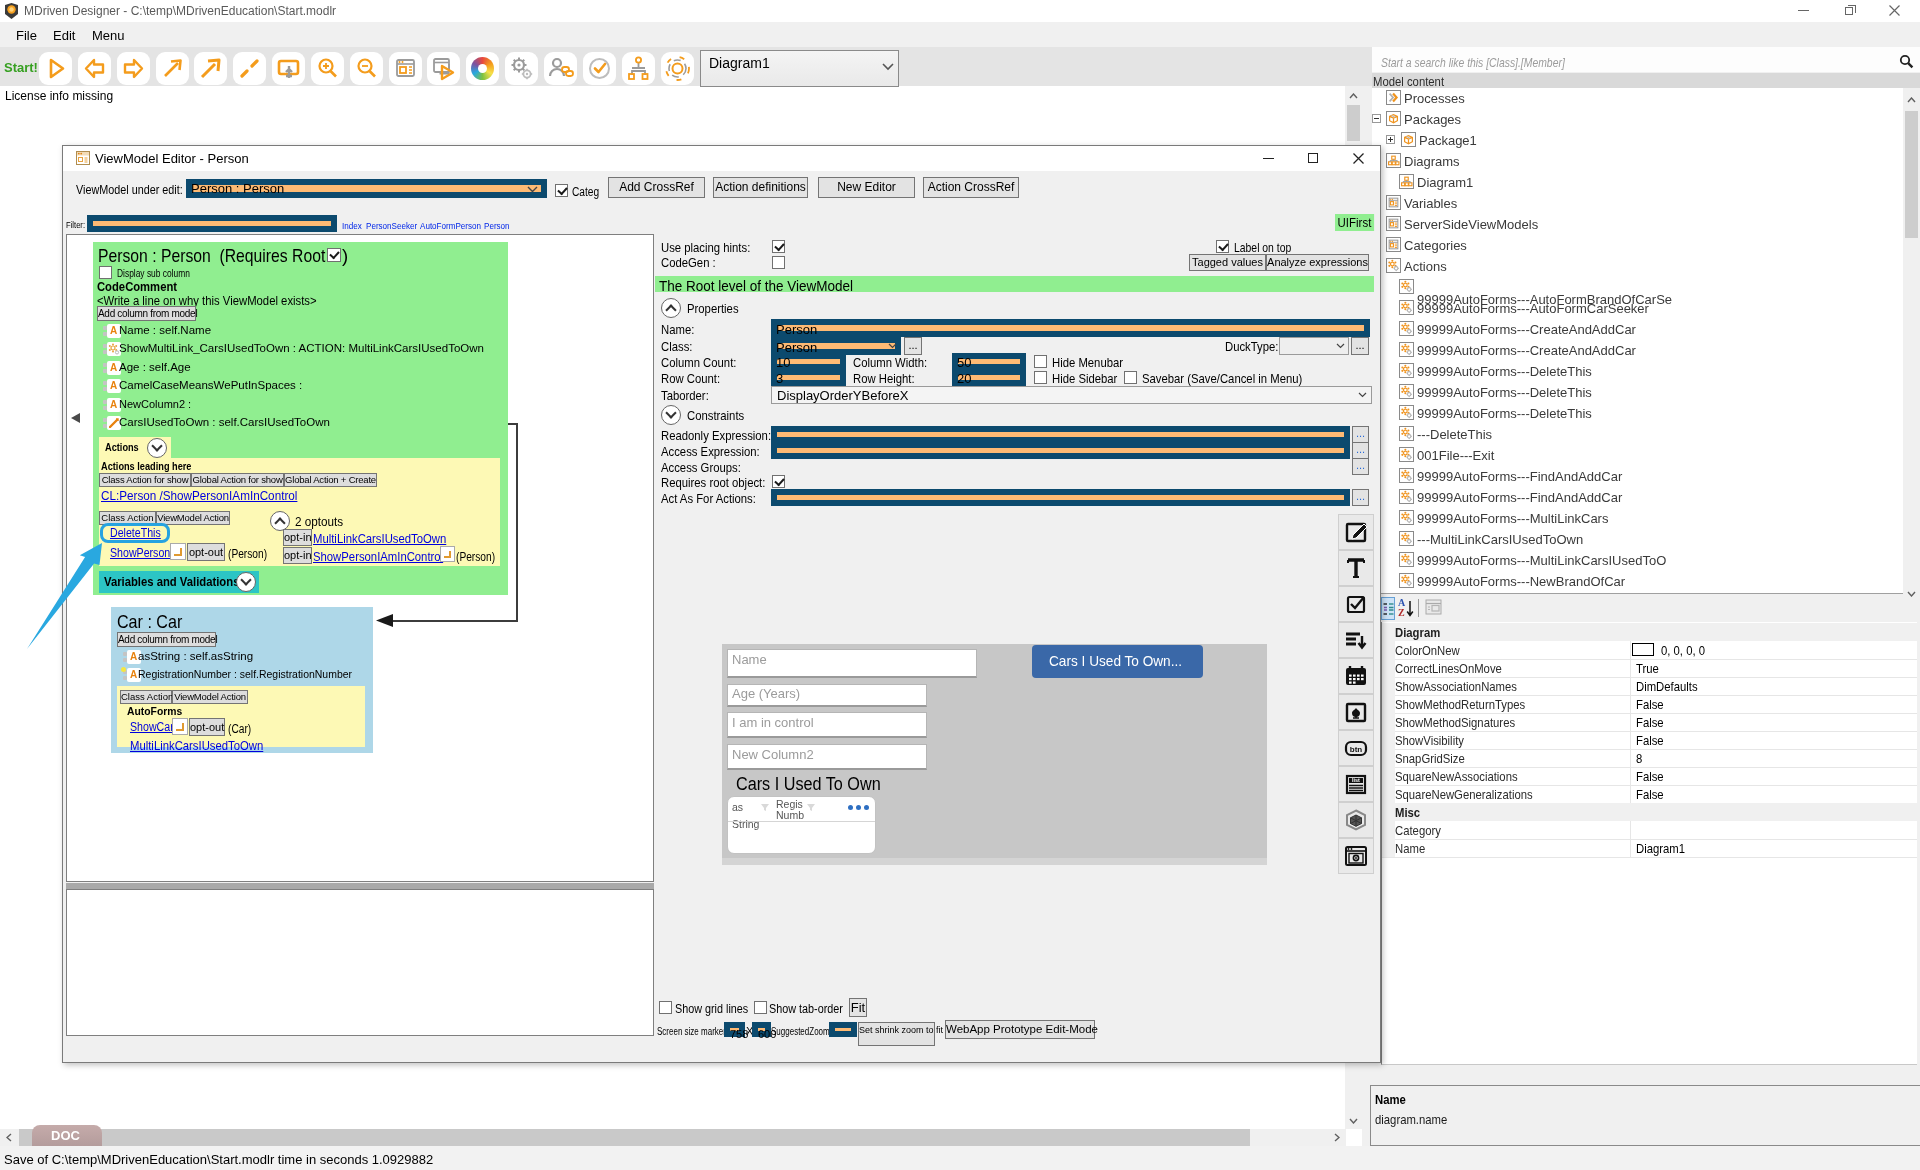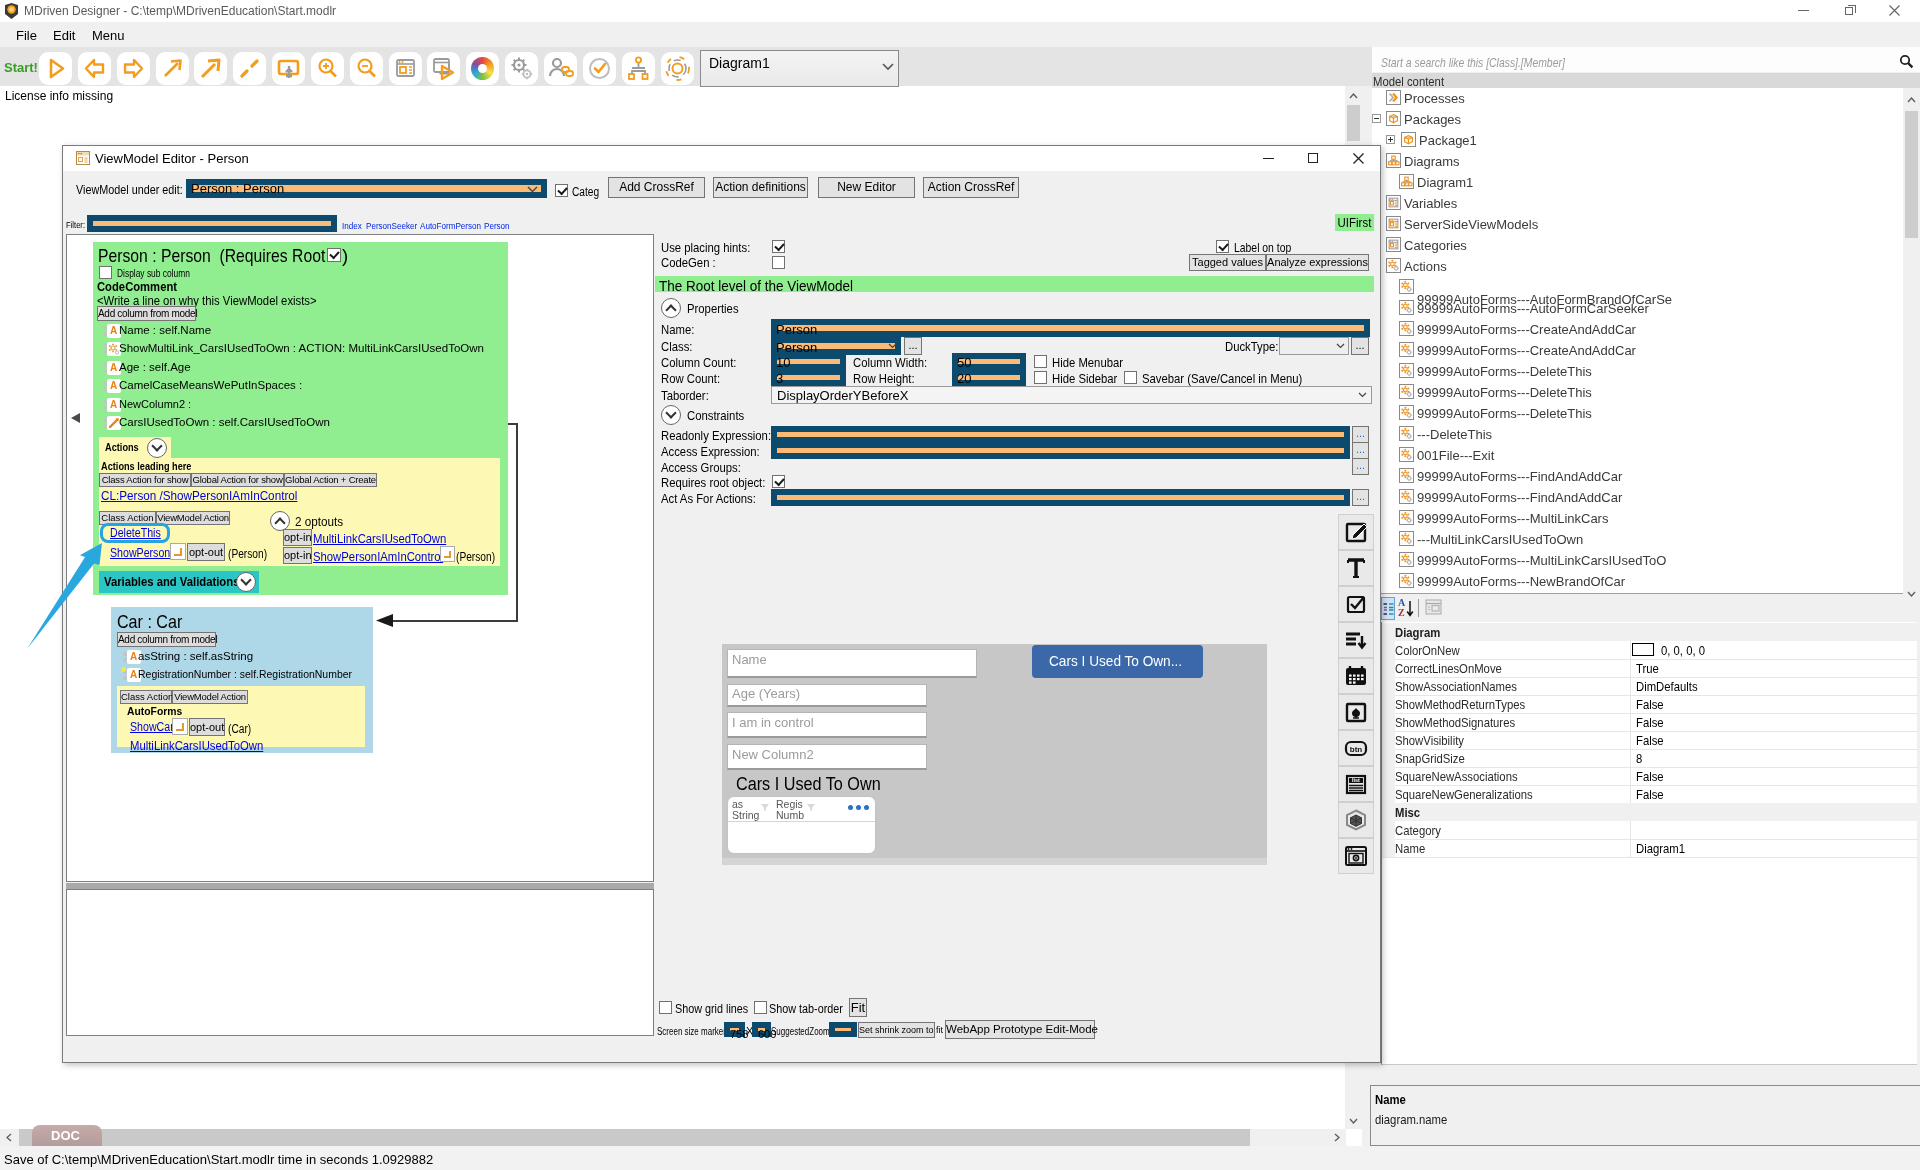--- a/index.html
+++ b/index.html
@@ -981,21 +981,21 @@
 <div class="abs" style="left:1032px;top:645px;width:171px;height:33px;background:#3a68a8;border-radius:4px;"></div>
 <div class="t sx94" style="left:1049px;top:653px;font-size:14.5px;color:#fff;">Cars I Used To Own...</div>
 <div class="abs" style="left:727px;top:684px;width:200px;height:23px;background:#fff;border:1px solid #b5b5b5;border-bottom:2px solid #9a9a9a;"></div>
 <div class="t" style="left:732px;top:686px;font-size:13px;color:#9b9b9b;">Age (Years)</div>
 <div class="abs" style="left:727px;top:712px;width:200px;height:26px;background:#fff;border:1px solid #b5b5b5;border-bottom:2px solid #9a9a9a;"></div>
 <div class="t" style="left:732px;top:715px;font-size:13px;color:#9b9b9b;">I am in control</div>
 <div class="abs" style="left:727px;top:744px;width:200px;height:26px;background:#fff;border:1px solid #b5b5b5;border-bottom:2px solid #9a9a9a;"></div>
 <div class="t" style="left:732px;top:747px;font-size:13px;color:#9b9b9b;">New Column2</div>
 <div class="t sx90" style="left:736px;top:774px;font-size:18px;">Cars I Used To Own</div>
 <div class="abs" style="left:727px;top:796px;width:149px;height:58px;background:#fff;border:1px solid #c2c2c2;border-radius:7px;"></div>
-<div class="t" style="left:732px;top:799px;font-size:10.5px;color:#555;line-height:11px;">as<br>String</div>
+<div class="t" style="left:732px;top:799px;font-size:10.5px;color:#555;line-height:17px;">as<br>String</div>
 <div class="t" style="left:776px;top:799px;font-size:10.5px;color:#555;line-height:11px;">Regis<br>Numb</div>
 <svg class="abs" style="left:760px;top:803px;" width="10" height="9" viewBox="0 0 10 9">
     <path d="M1,1 h8 l-3,4 v3 l-2,-1 v-2 Z" fill="#d9d9d9"></path>
   </svg>
 <svg class="abs" style="left:806px;top:803px;" width="10" height="9" viewBox="0 0 10 9">
     <path d="M1,1 h8 l-3,4 v3 l-2,-1 v-2 Z" fill="#d9d9d9"></path>
   </svg>
 <div class="abs" style="left:848px;top:805px;width:5px;height:5px;border-radius:50%;background:#2e6fc2;"></div>
 <div class="abs" style="left:856px;top:805px;width:5px;height:5px;border-radius:50%;background:#2e6fc2;"></div>
 <div class="abs" style="left:864px;top:805px;width:5px;height:5px;border-radius:50%;background:#2e6fc2;"></div>
@@ -1004,14 +1004,14 @@
 <div class="t sx90" style="left:675px;top:1002px;font-size:12px;">Show grid lines</div>
 <div class="cb" style="left:754px;top:1001px;"></div>
 <div class="t sx90" style="left:769px;top:1002px;font-size:12px;">Show tab-order</div>
 <div class="btn" style="left:849px;top:998px;width:18px;height:19px;font-size:13px;line-height:17px;">Fit</div>
 <div class="t sx80" style="left:657px;top:1026px;font-size:10px;">Screen size marker</div>
 <div class="tb" style="left:724px;top:1022px;width:21px;height:15px;font-size:11px;line-height:13px;text-align:center;">758</div>
 <div class="t" style="left:746px;top:1025px;font-size:11px;">X</div>
 <div class="tb" style="left:752px;top:1022px;width:19px;height:15px;font-size:11px;line-height:13px;text-align:center;">600</div>
 <div class="t sx80" style="left:771px;top:1026px;font-size:10px;">SuggestedZoom</div>
 <div class="tb" style="left:829px;top:1022px;width:28px;height:15px;"></div>
-<div class="btn" style="left:858px;top:1022px;width:77px;height:16px;font-size:9px;line-height:14px;">Set shrink zoom to fit</div>
+<div class="btn" style="left:858px;top:1022px;width:77px;height:24px;font-size:9px;line-height:14px;">Set shrink zoom to fit</div>
 <div class="btn" style="left:945px;top:1020px;width:150px;height:19px;font-size:11.5px;line-height:17px;">WebApp Prototype Edit-Mode</div>
 
 </body></html>

